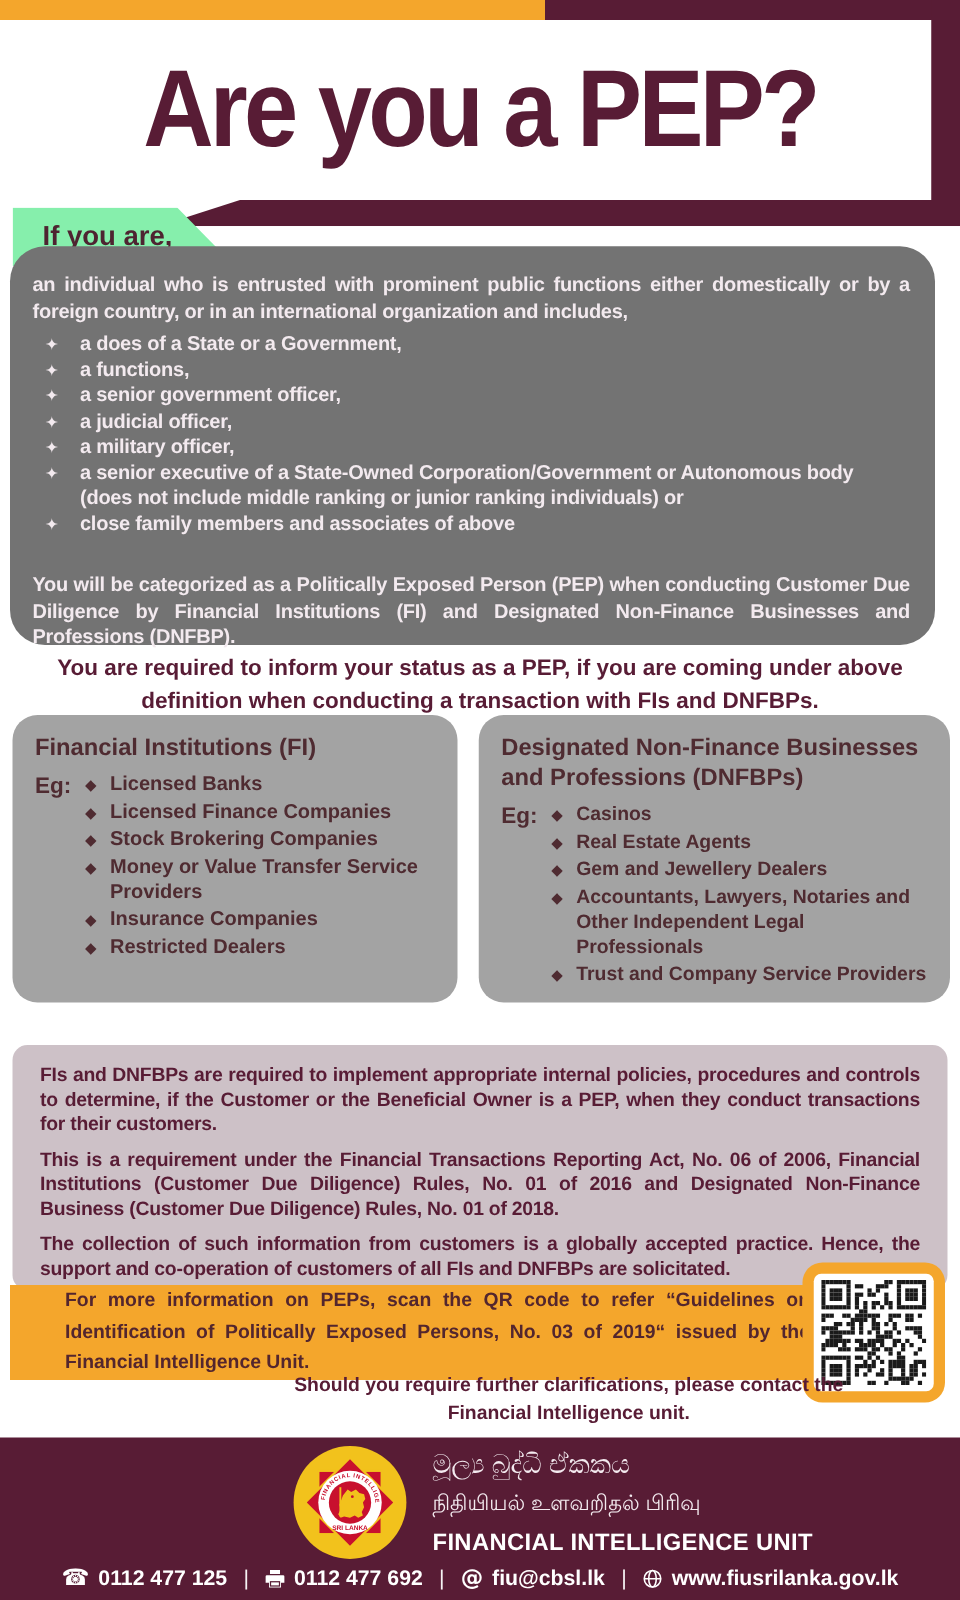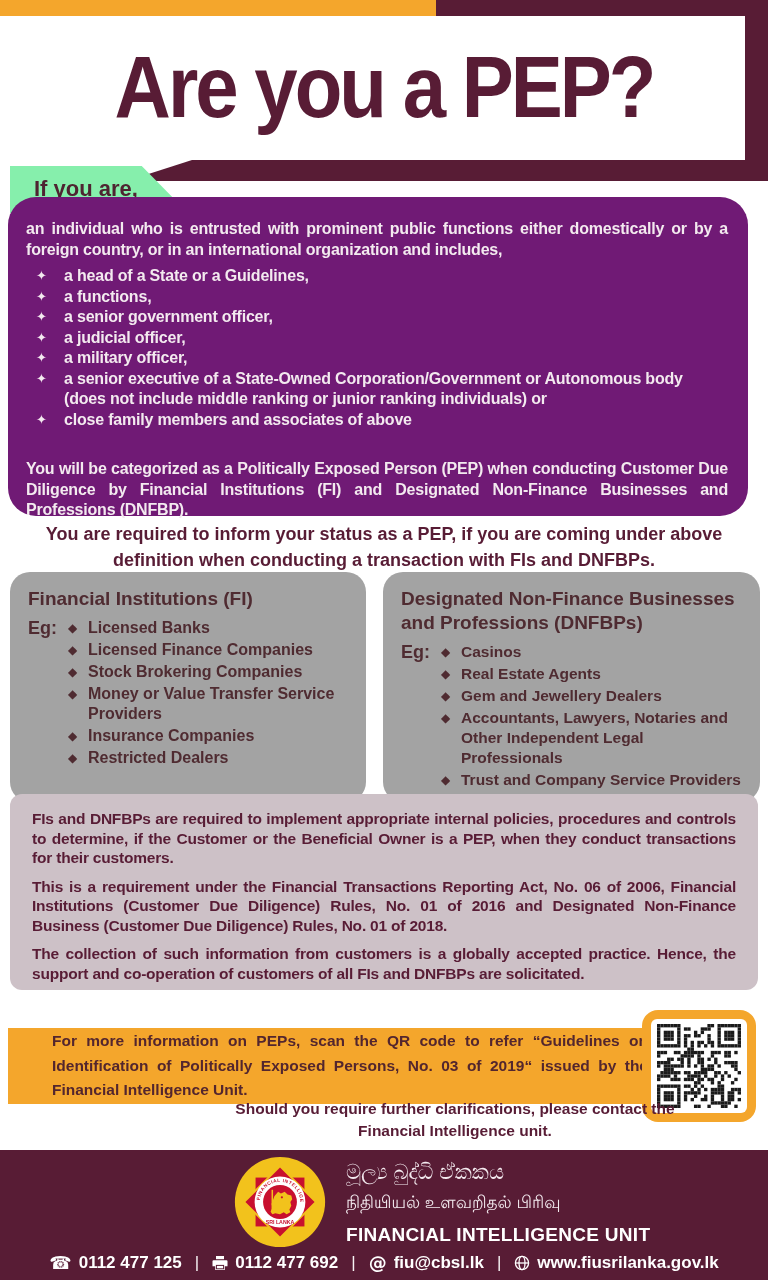--- a/index.html
+++ b/index.html
@@ -27,21 +27,21 @@
   .if-tab {
     left:10px; top:166px; width:178px; height:47px; background:#86efac;
     clip-path:polygon(0 0,74% 0,100% 100%,0 100%);
     color:#4e2431; font-size:22px; font-weight:bold; line-height:46px;
     padding-left:24px;
   }
 
   
   .def-box {
     left:8px; top:197px; width:740px; height:319px;
-    background:#701a75; border-radius:28px;
+    background:#737373; border-radius:28px;
     color:#f3eaef; padding:22px 20px 0 18px;
     font-size:16px; font-weight:bold; line-height:20.5px; letter-spacing:-0.2px;
   }
   .def-intro { text-align:justify; }
   .def-bullets { margin-top:6px; }
   .def-bullet { display:flex; }
   .def-bullet .star { width:28px; margin-left:10px; flex:none; font-size:13px; }
   .def-bullet .btext { flex:1; }
   .def-conclusion { margin-top:29px; text-align:justify; }
 
@@ -59,21 +59,21 @@
   .eg-row { display:flex; margin-top:7px; }
   .eg-label { font-size:18px; font-weight:bold; width:40px; flex:none; }
   .eg-list { flex:1; }
   .eg-item { display:flex; font-size:16px; font-weight:bold; line-height:20px; margin-bottom:2px; }
   .dnfbp-box .eg-item { font-size:15.5px; }
   .eg-item .diamond { width:20px; flex:none; font-size:12px; }
   .eg-item .itext { flex:1; }
 
   
   .info-box {
-    left:10px; top:794px; width:748px; height:196px;
+    left:10px; top:836px; width:748px; height:196px;
     background:#cdc1c7; border-radius:12px;
     color:#581c35; padding:15px 22px 2px 22px;
     font-size:15.5px; font-weight:bold; line-height:19.5px; letter-spacing:-0.2px;
   }
   .info-box p { text-align:justify; margin-bottom:9px; }
 
   
   .qr-strip {
     left:8px; top:1028px; width:694px; height:76px; background:#f4a62c;
     display:flex; align-items:center;
@@ -126,21 +126,21 @@
 
   <div class="abs main-title">Are you a PEP?</div>
 
   <div class="abs if-tab">If you are,</div>
 
   <div class="abs def-box">
     <div class="def-intro">an individual who is entrusted with prominent public functions either domestically or by a foreign country, or in an international organization and includes,</div>
     <div class="def-bullets">
       <div class="def-bullet">
           <span class="star">✦</span>
-          <span class="btext">a head of a State or a Guidelines,</span>
+          <span class="btext">a does of a State or a Government,</span>
         </div>
       <div class="def-bullet">
           <span class="star">✦</span>
           <span class="btext">a functions,</span>
         </div>
       <div class="def-bullet">
           <span class="star">✦</span>
           <span class="btext">a senior government officer,</span>
         </div>
       <div class="def-bullet">

